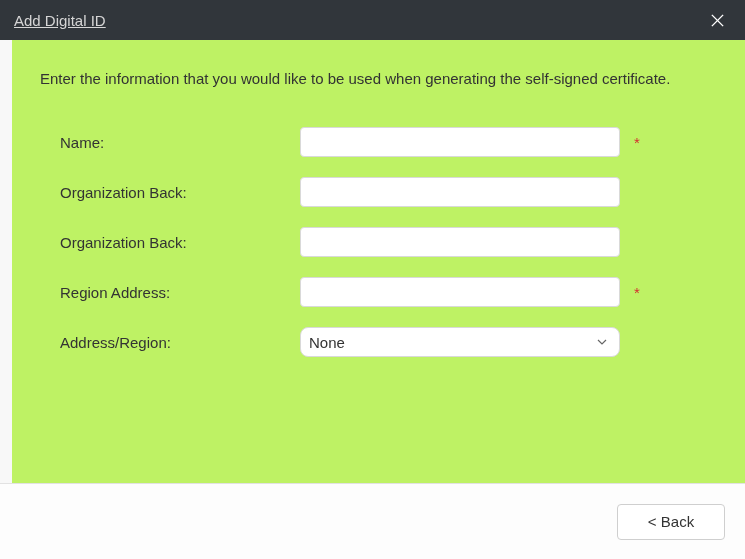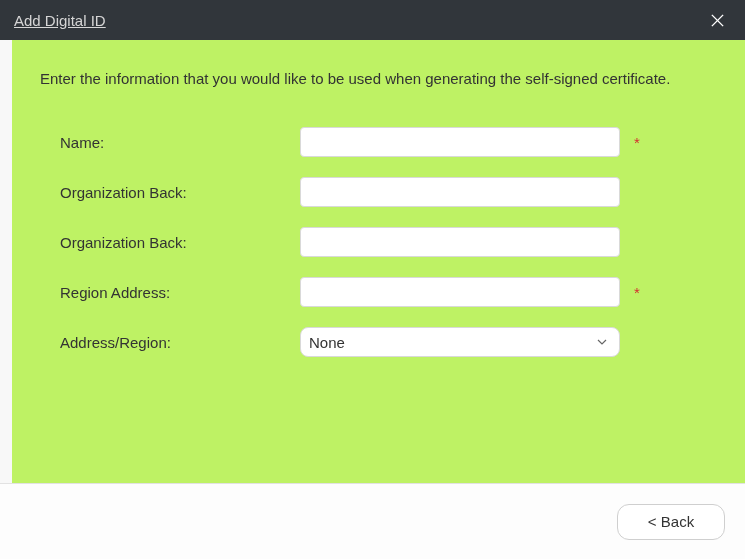--- a/index.html
+++ b/index.html
@@ -113,21 +113,21 @@
       display: flex;
       align-items: center;
       justify-content: flex-end;
       padding: 0 20px;
       gap: 16px;
     }
     .btn {
       min-width: 108px;
       height: 36px;
       border: 1px solid #cfcfcf;
-      border-radius: 12px;
+      border-radius: 4px;
       background: #fff;
       font-size: 15px;
       color: #333;
       cursor: pointer;
       display: flex;
       align-items: center;
       justify-content: center;
     }
   </style>
 </head>

